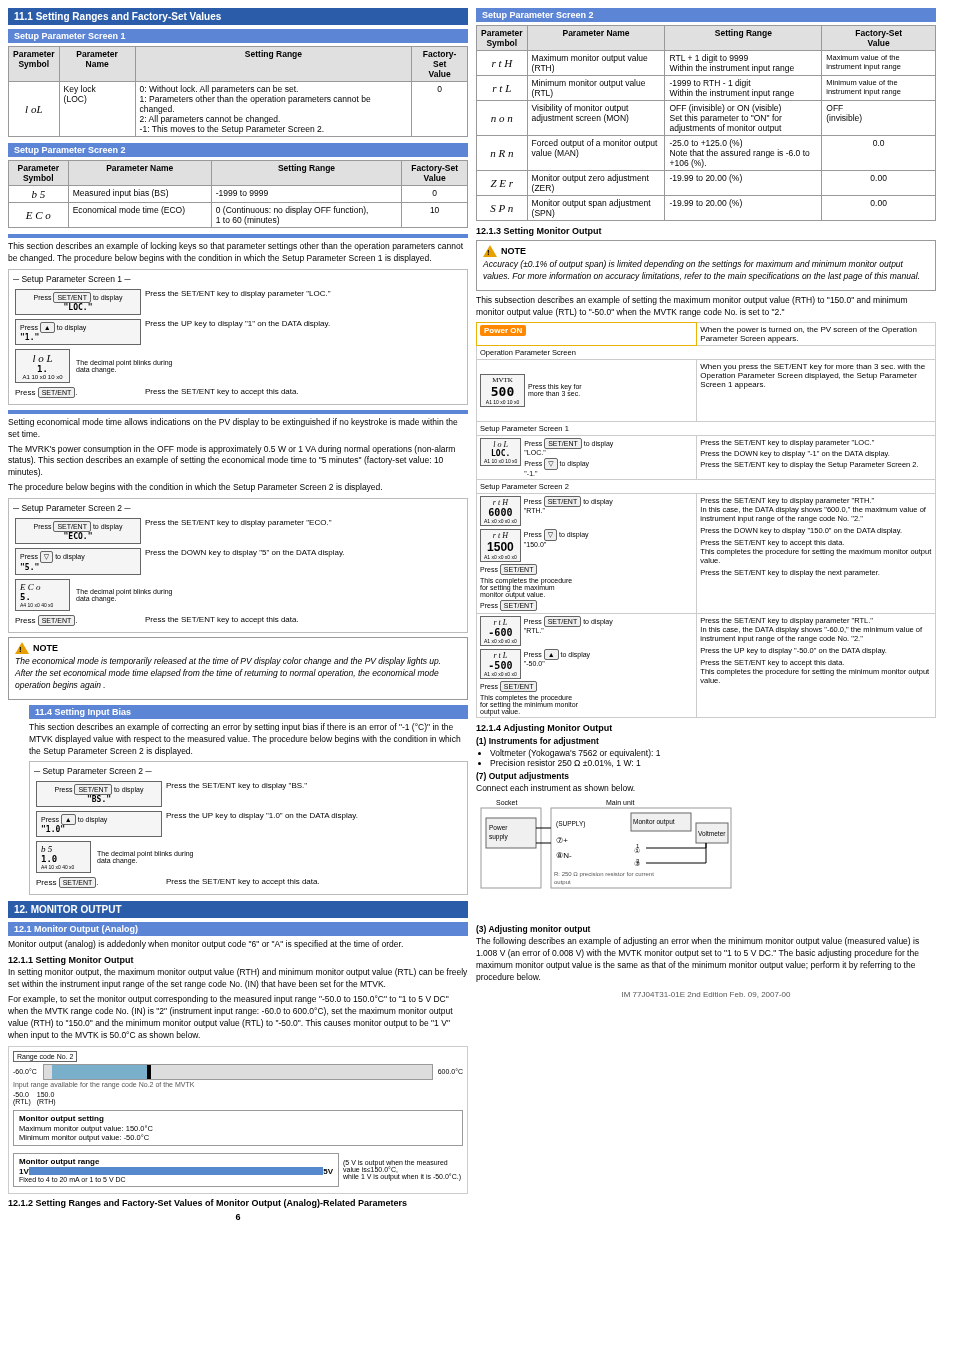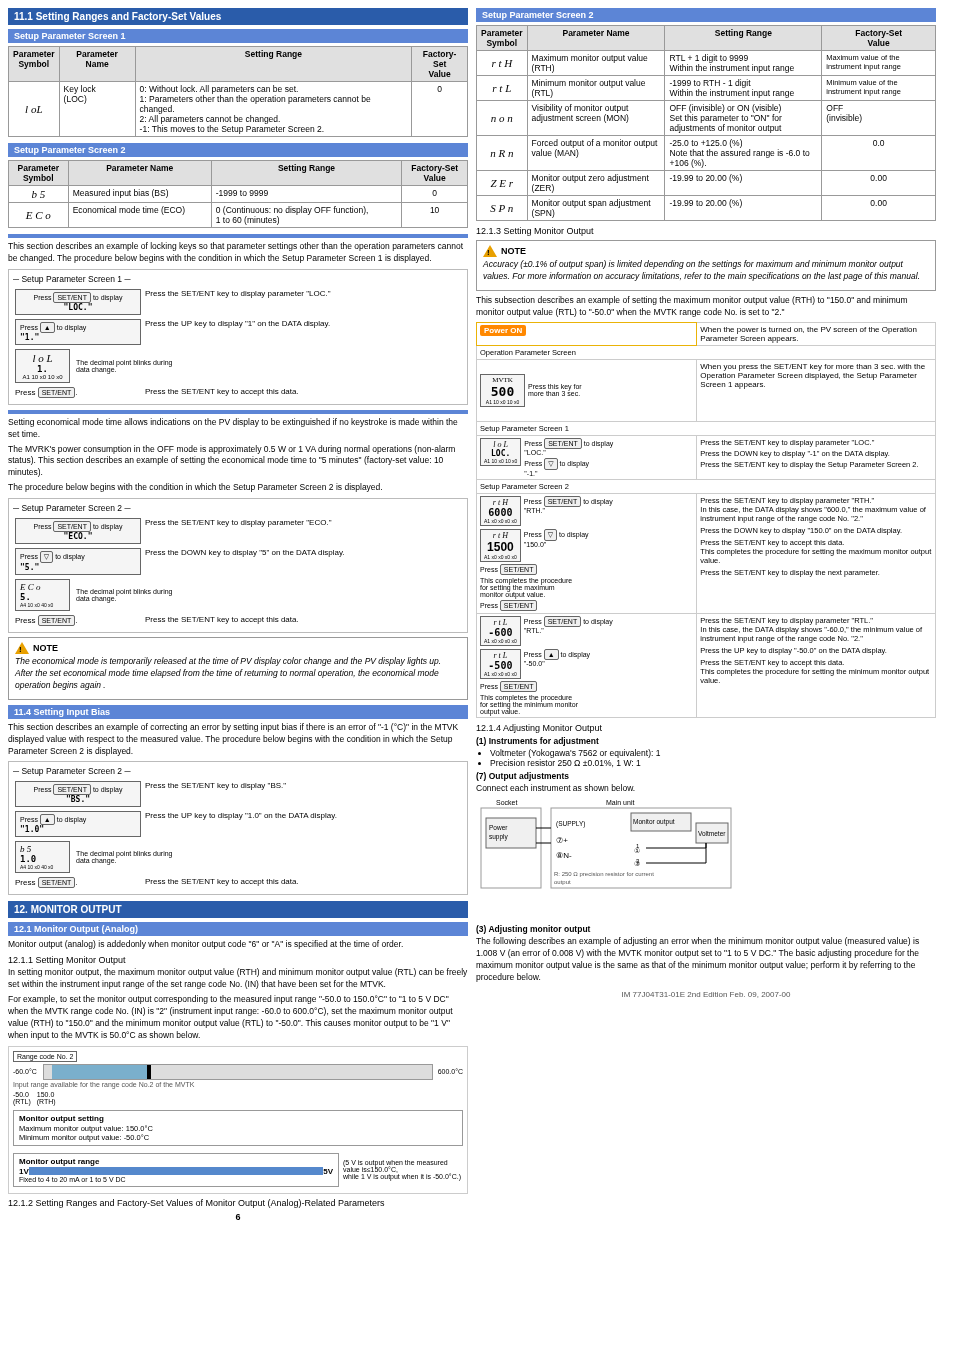--- a/index.html
+++ b/index.html
@@ -105,21 +105,21 @@
       font-weight: normal;
       font-size: 8.5px;
       margin-bottom: 3px;
     }
     p {
       font-size: 8.5px;
       margin-bottom: 3px;
       line-height: 1.4;
     }
     .heading-num2 {
-      font-weight: normal;
+      font-weight: bold;
       font-size: 9px;
       margin: 4px 0 2px 0;
     }
     .heading-num3 {
       font-weight: bold;
       font-size: 8.5px;
       margin: 3px 0 2px 0;
     }
     .chart-container {
       border: 1px solid #ccc;
@@ -353,21 +353,21 @@
 
       <div class="note-box">
         <div class="note-header">
           <div class="note-triangle"></div>
           <span>NOTE</span>
         </div>
         <p class="italic"><em>The economical mode is temporarily released at the time of PV display color change and the PV display lights up.  After the set economical mode time elapsed from the time of returning to normal operation, the economical mode operation begins again .</em></p>
       </div>
     </div>
 
-    <div style="margin-top:5px;">
+    <div style="margin-top:5px;margin-left:21px;">
       <div class="subsection-header">11.4 Setting Input Bias</div>
       <p>This section describes an example of correcting an error by setting input bias if there is an error of "-1 (°C)" in the MTVK displayed value with respect to the measured value.  The procedure below begins with the condition in which the Setup Parameter Screen 2 is displayed.</p>
 
       <div class="procedure-box">
         <div class="procedure-title">─ Setup Parameter Screen 2 ─</div>
         <table style="width:100%;border-collapse:collapse;font-size:8px;">
           <tbody>
               <tr>
             <td style="border:none;padding:2px;width:130px;">
               <div style="border:1px solid #666;padding:2px 4px;background:#f5f5f5;text-align:center;">

